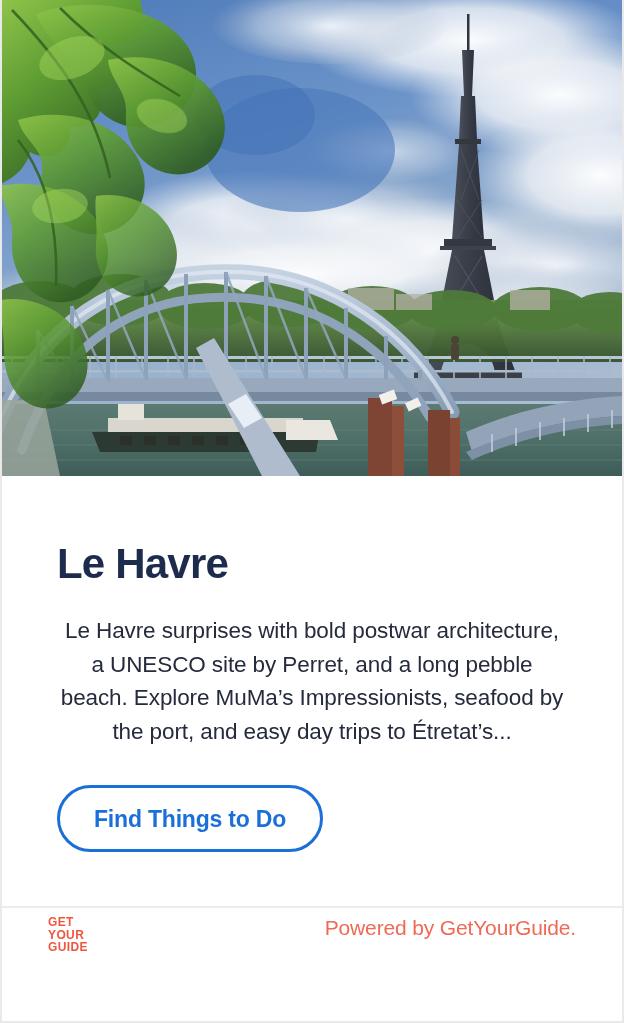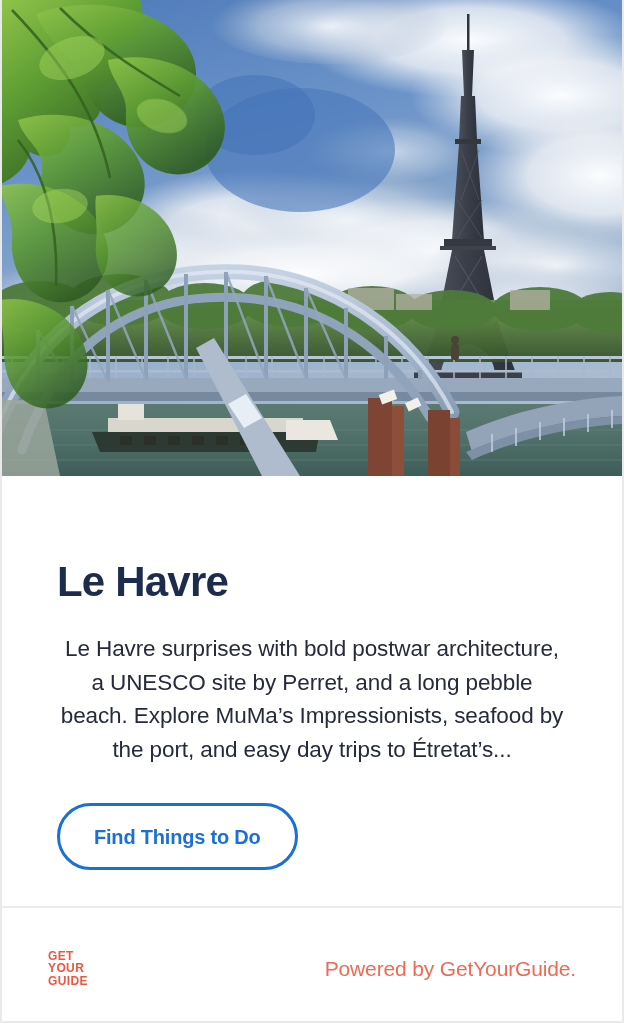--- a/index.html
+++ b/index.html
@@ -38,21 +38,21 @@
   }
   .hero svg {
     display: block;
     width: 100%;
     height: 100%;
   }
 
   
   .content {
     flex: 1 1 auto;
-    padding: 84px 55px 0 55px;
+    padding: 66px 55px 0 55px;
     box-sizing: border-box;
   }
 
   .title {
     margin: 0;
     font-size: 42px;
     line-height: 1.05;
     font-weight: 700;
     letter-spacing: -0.8px;
     color: #1d2b4d;
@@ -76,36 +76,35 @@
   .cta {
     display: inline-block;
     box-sizing: border-box;
     padding: 0 34px;
     height: 67px;
     line-height: 63px;
     border: 3px solid #1b6fd8;
     border-radius: 34px;
     background: #ffffff;
     color: #1b6fd8;
-    font-size: 20px;
+    font-size: 23px;
     font-weight: 700;
     letter-spacing: -0.2px;
     font-family: "Liberation Sans", "DejaVu Sans", sans-serif;
     cursor: pointer;
     text-align: center;
     white-space: nowrap;
   }
 
   
   .footer {
     flex: 0 0 auto;
     height: 115px;
     border-top: 2px solid #ececee;
     display: flex;
-    align-items: center;
     justify-content: space-between;
     padding: 8px 46px 0 46px;
     box-sizing: border-box;
   }
 
   .gyg-logo {
     display: block;
     color: #f0563f;
     font-family: "Liberation Sans", "DejaVu Sans", sans-serif;
     font-weight: 700;

